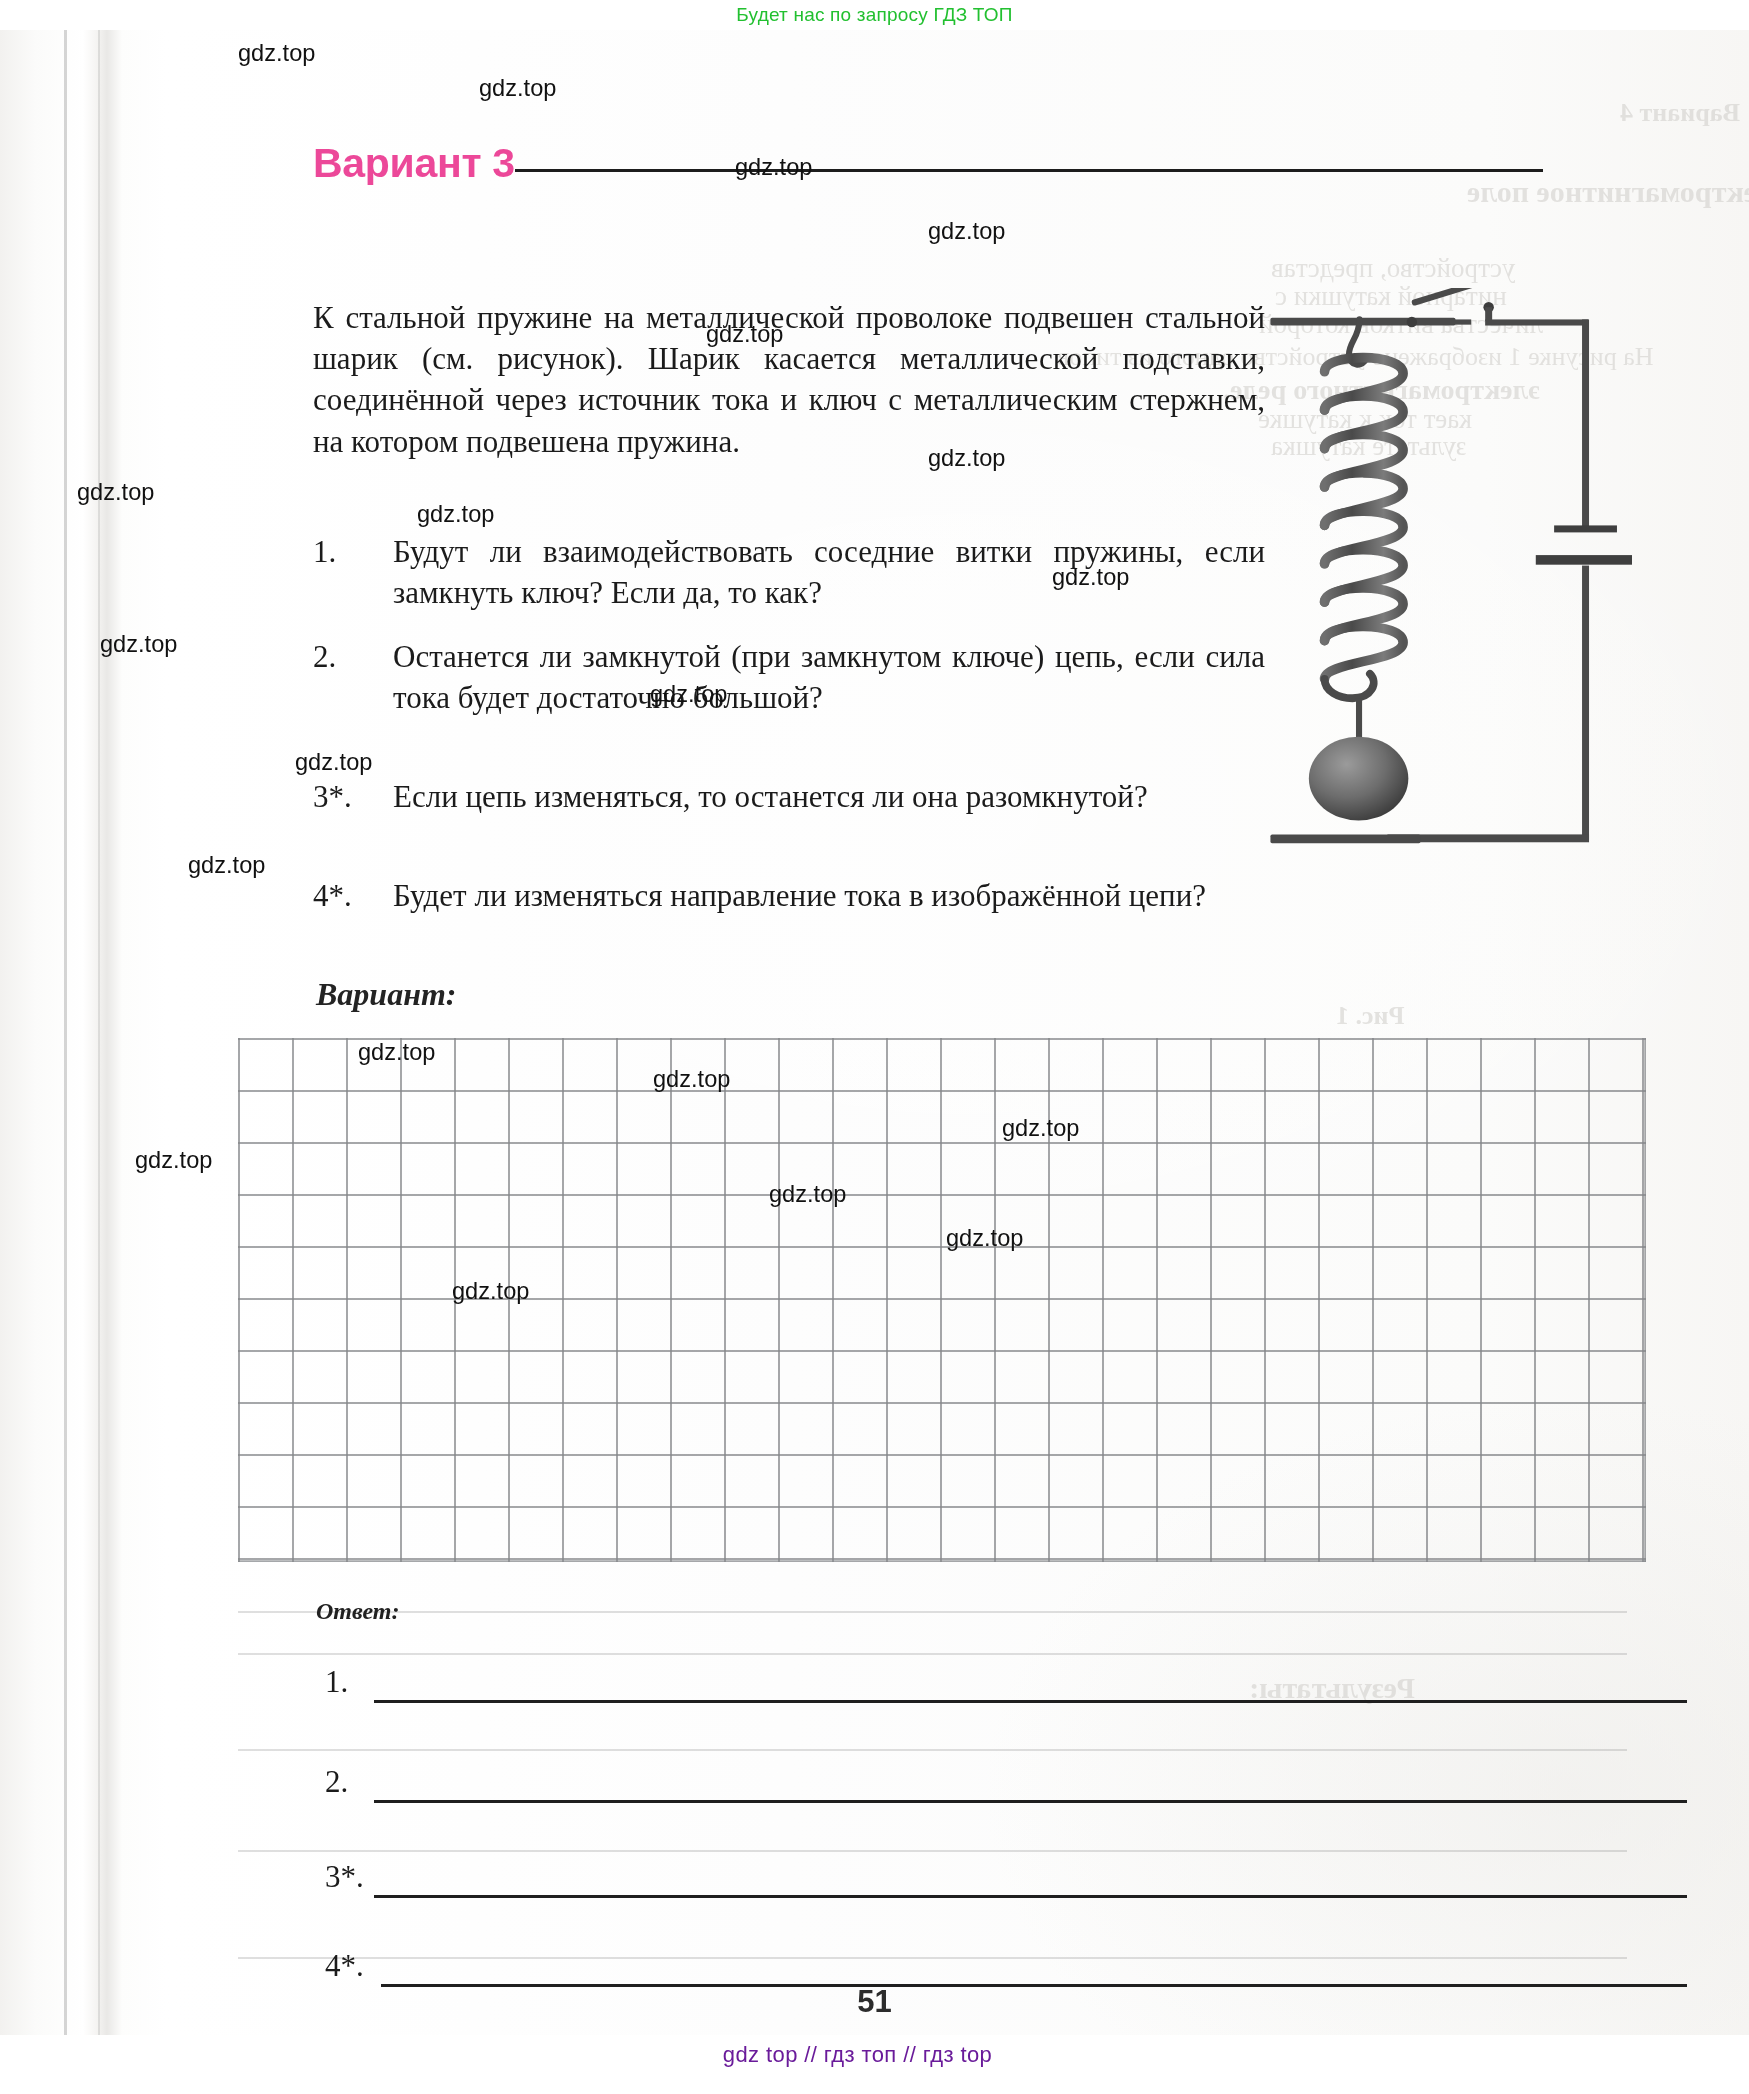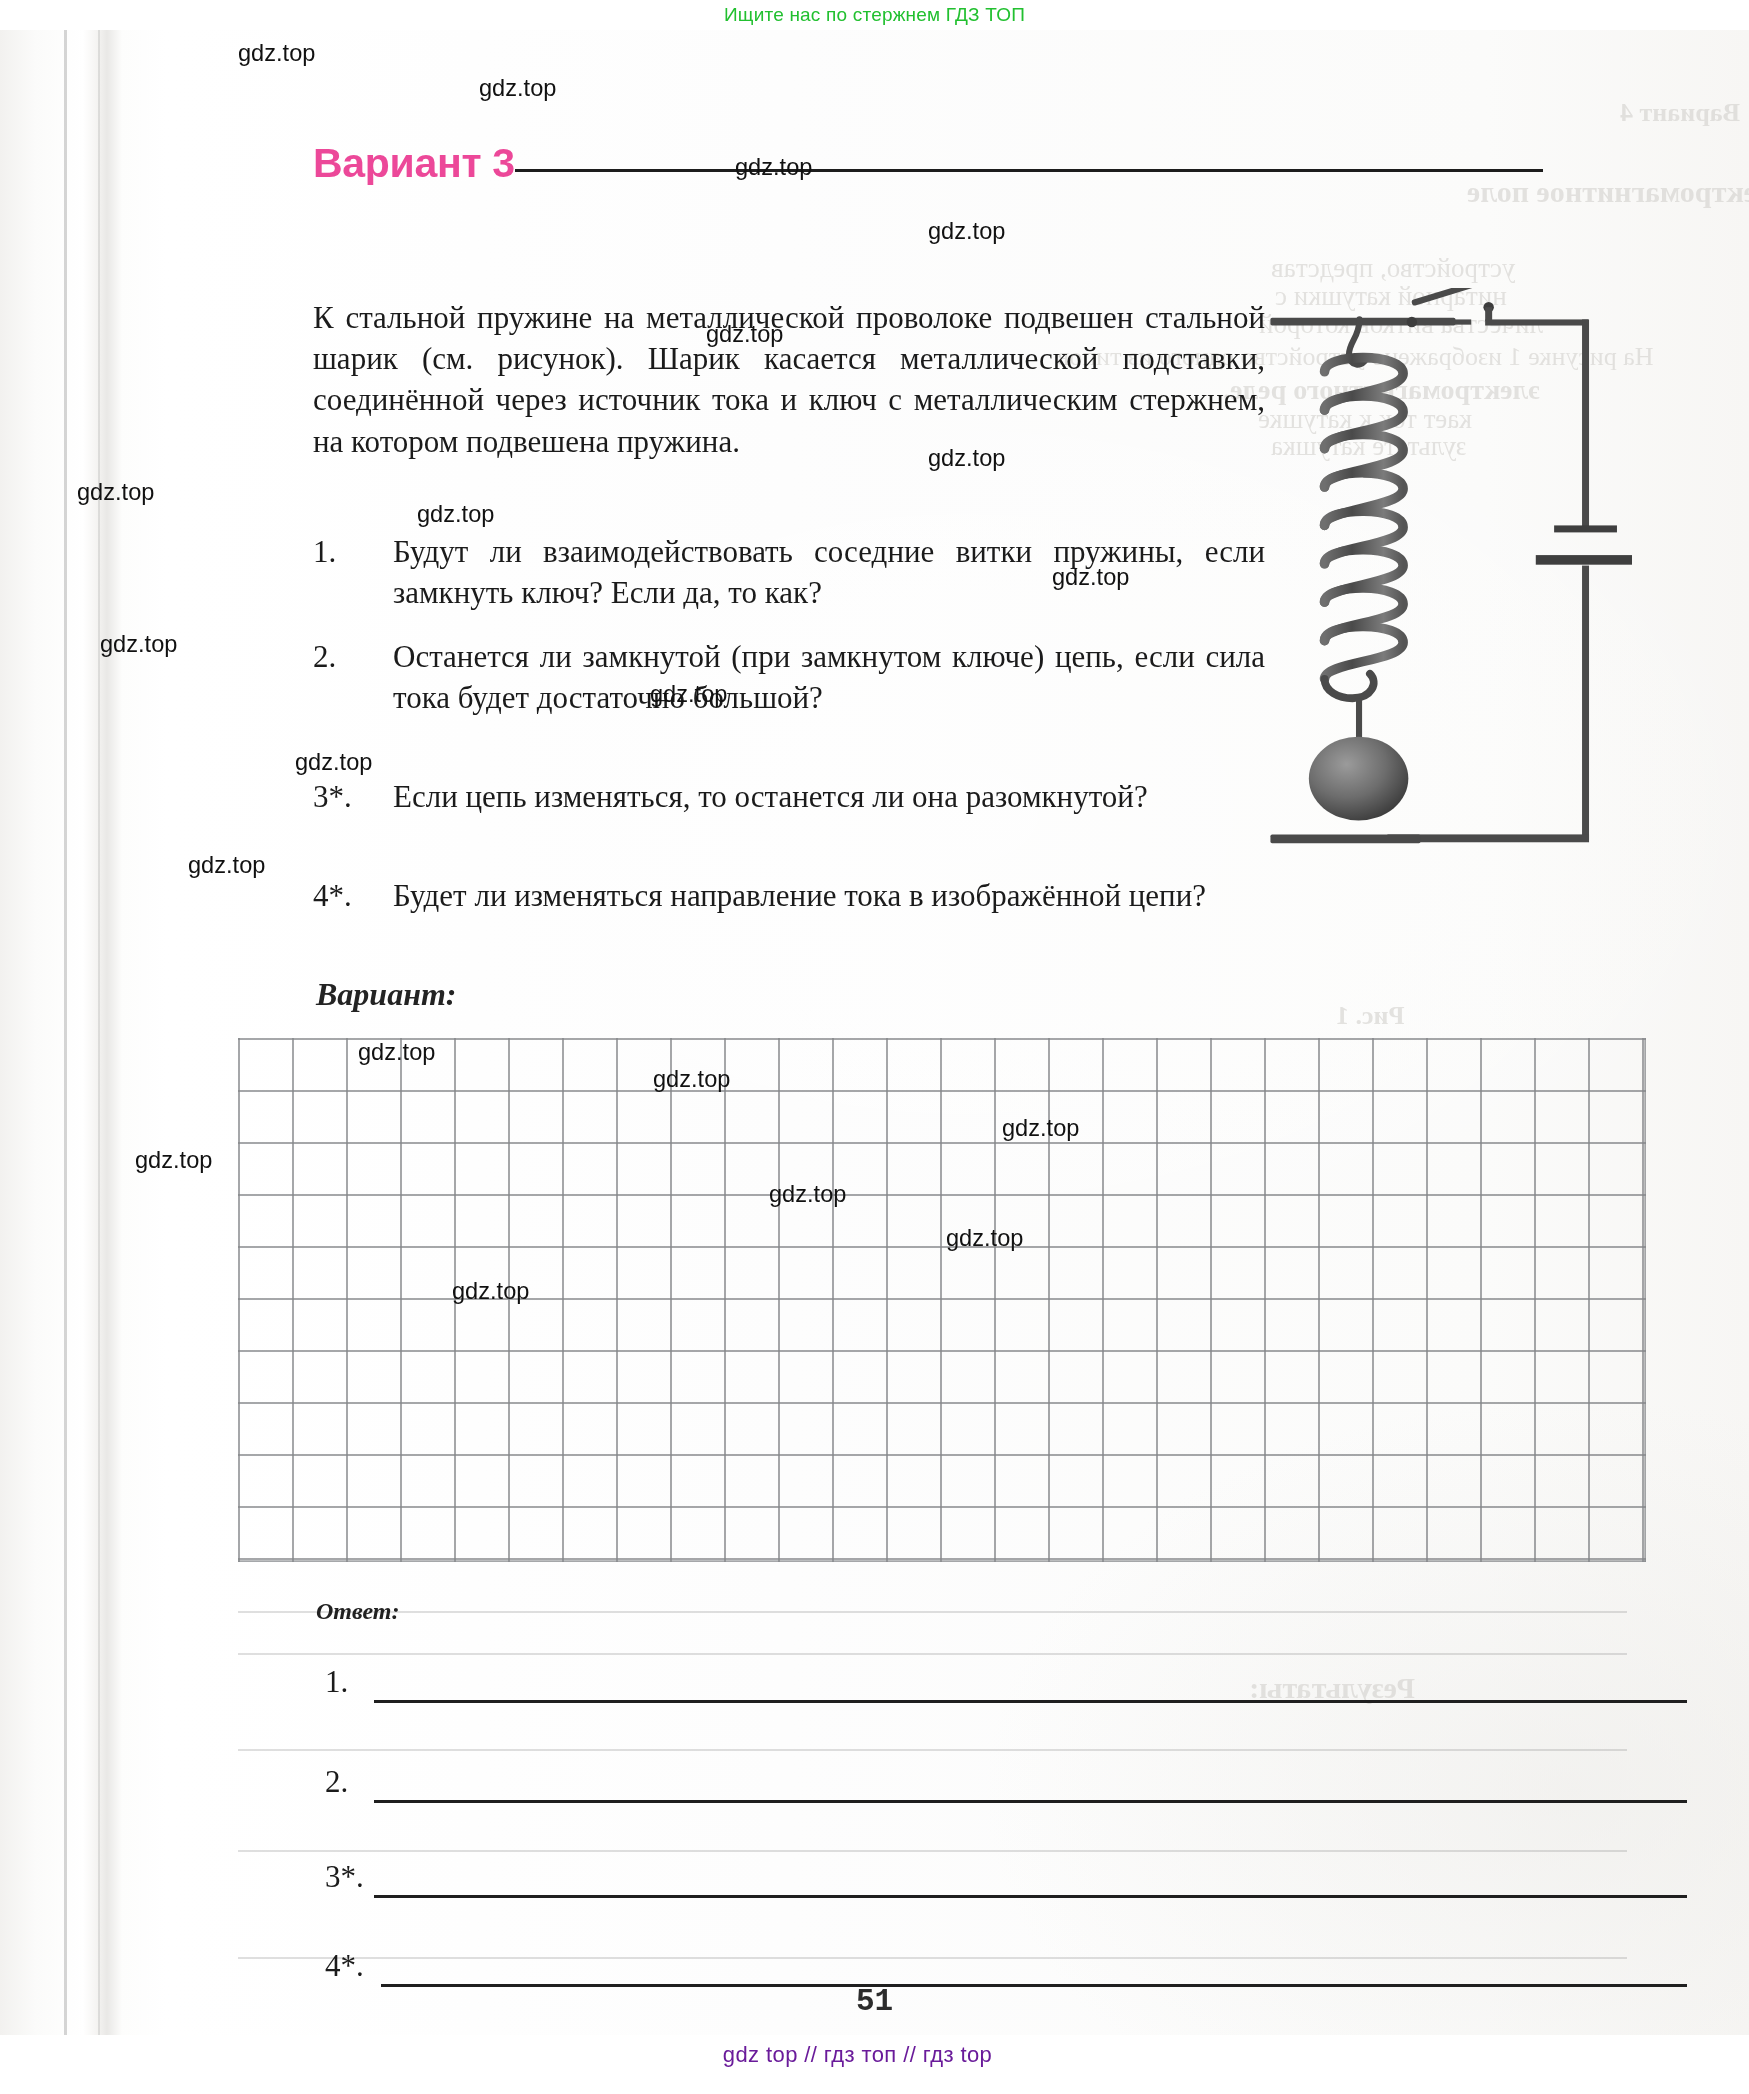--- a/index.html
+++ b/index.html
@@ -113,21 +113,21 @@
   #a3{top:1859px;}
   #a4{top:1948px;}
   #a4 .ln{left:56px;}
 
   
   .faintRule{position:absolute;height:1.7px;background:rgba(150,150,150,.30);}
 
   
   #pageNo{
     position:absolute;left:0;top:1984px;width:1749px;text-align:center;
-    font-family:Liberation Mono, monospace;
+    font-family:Liberation Sans, sans-serif;
     font-weight:bold;font-size:31px;color:#2c2c2c;
   }
 
   
   #footer{
     position:absolute;left:0;top:2042px;width:1715px;text-align:center;
     font-family:"Liberation Sans", sans-serif;
     font-size:22px;color:#6a1b9a;letter-spacing:0.4px;
   }
 
@@ -144,21 +144,21 @@
 </style>
 </head>
 <body>
 
 <div id="scan"></div>
 <div id="scanTint"></div>
 <div class="bind" id="bind1"></div>
 <div class="bind" id="bind2"></div>
 
 <div id="hdr">
-  <span>Ищите нас по стержнем ГДЗ ТОП</span>
+  <span>Будет нас по запросу ГДЗ ТОП</span>
 </div>
 
 <div class="faintRule" style="left:238px;top:1611px;width:1389px;"></div>
 <div class="faintRule" style="left:238px;top:1653px;width:1389px;"></div>
 <div class="faintRule" style="left:238px;top:1749px;width:1389px;"></div>
 <div class="faintRule" style="left:238px;top:1850px;width:1389px;"></div>
 <div class="faintRule" style="left:238px;top:1957px;width:1389px;"></div>
 
 <div id="ghosts">
     <div class="ghost" style="left: 1620px; top: 98px; font-size: 26px; font-weight: bold;">Вариант 4</div>

